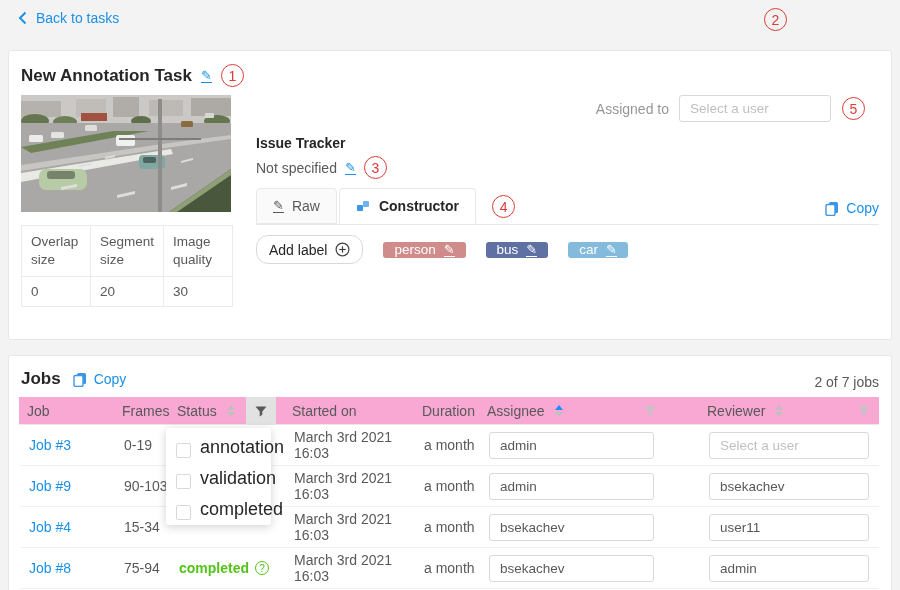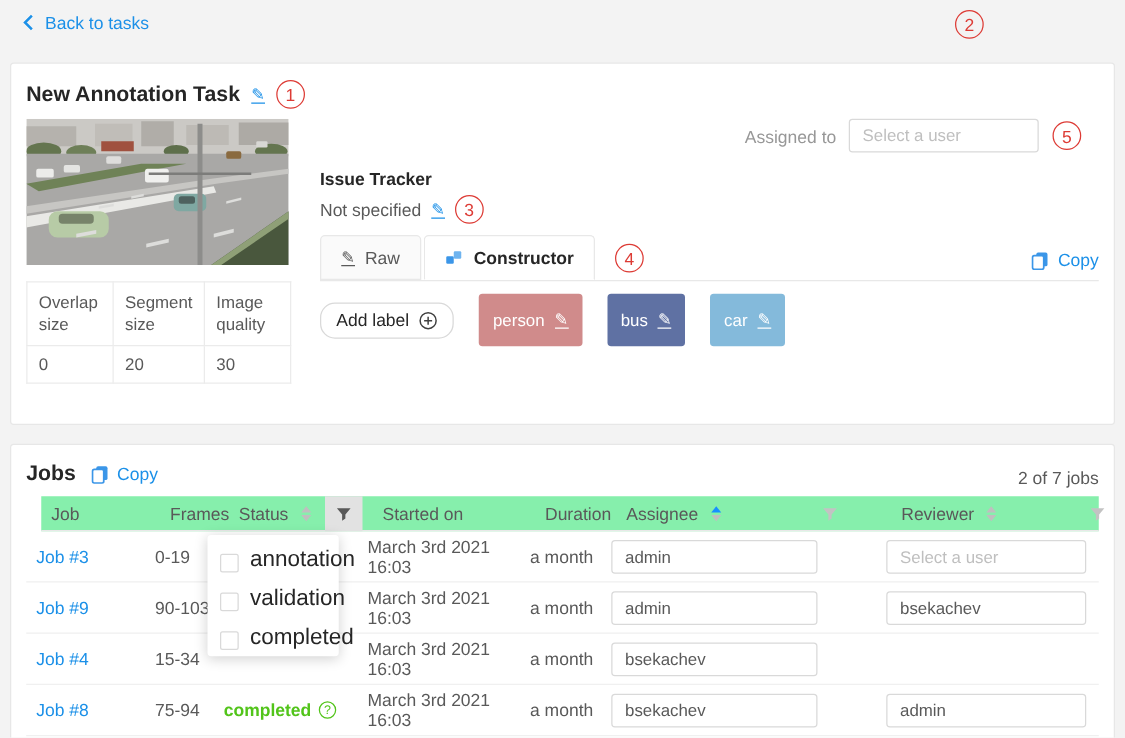--- a/index.html
+++ b/index.html
@@ -41,32 +41,32 @@
 
   
   .tabs-bar { position:absolute; left:247px; right:12px; top:137px; height:37px; display:flex; align-items:flex-end; border-bottom:1px solid #e8e8e8; }
   .tab { display:flex; align-items:center; gap:8px; padding:8px 16px; border:1px solid #e8e8e8; background:#fafafa; border-radius:4px 4px 0 0; margin-right:2px; color:#595959; cursor:pointer; height:36px; }
   .tab.active { background:#fff; border-bottom-color:#fff; color:#262626; font-weight:bold; }
   .tab .edit-pencil { color:#595959; }
   .badge4 { margin:0 0 6px 14px; }
   .tabs-extra { margin-left:auto; margin-bottom:8px; display:flex; align-items:center; gap:7px; color:#1b90e8; cursor:pointer; }
   .labels-row { position:absolute; left:247px; top:184px; display:flex; align-items:center; }
   .add-label-btn { display:flex; align-items:center; gap:8px; height:29px; padding:0 12px; background:#fff; border:1px solid #d9d9d9; border-radius:12px; color:#262626; cursor:pointer; font-size:14px; }
-  .chip { display:flex; align-items:center; gap:8px; height:42px; padding:0 11px; border-radius:3px; color:#fff; font-size:13.5px; cursor:pointer; margin-left:20px; }
+  .chip { display:flex; align-items:center; gap:8px; height:16px; padding:0 11px; border-radius:3px; color:#fff; font-size:13.5px; cursor:pointer; margin-left:20px; }
   .chip:first-of-type { margin-left:22px; }
   .chip .edit-pencil { color:#fff; }
 
   
   .jobs-head { position:absolute; left:12px; top:13px; display:flex; align-items:center; gap:12px; }
   .jobs-title { font-size:17px; font-weight:bold; color:#262626; }
   .copy-link { display:flex; align-items:center; gap:7px; color:#1b90e8; cursor:pointer; }
   .jobs-count { position:absolute; right:12px; top:18px; color:#595959;margin-left:24px; }
 
   .jgrid { display:grid; grid-template-columns:95px 55px 115px 130px 65px 220px 180px; align-items:center; }
-  .jobs-header { position:absolute; left:24px; right:12px; top:41px; height:28px; background:#86efac; border-bottom:1px solid #e8e8e8; }
+  .jobs-header { position:absolute; left:10px; right:12px; top:41px; height:28px; background:#f9a8d4; border-bottom:1px solid #e8e8e8; }
   .hcell { display:flex; align-items:center; gap:6px; padding-left:8px; position:relative; height:28px; color:#595959; }
   .hcell:first-child { padding-left:8px; }
   .sorter { display:flex; flex-direction:column; align-items:center; margin-left:4px; cursor:pointer; }
   .car-up { width:0; height:0; border-left:4px solid transparent; border-right:4px solid transparent; border-bottom:5px solid #bfbfbf; }
   .car-dn { width:0; height:0; border-left:4px solid transparent; border-right:4px solid transparent; border-top:5px solid #bfbfbf; margin-top:2px; }
   .car-up.active { border-bottom-color:#1890ff; }
   .funnel-box { position:absolute; top:0; height:28px; width:30px; display:flex; align-items:center; justify-content:center; cursor:pointer; }
   .funnel-box.open { background:#e2e2e2; }
   .jobs-rows { position:absolute; left:12px; right:12px; top:69px; }
   .jrow { height:41px; border-bottom:1px solid #f0f0f0; }
@@ -329,20 +329,23 @@
         <div class="jcell">
             <span class="job-link">Job #4</span>
           </div>
         <div class="jcell">15-34</div>
         <div class="jcell"></div>
         <div class="jcell">March 3rd 2021 16:03</div>
         <div class="jcell">a month</div>
         <div class="jcell">
             <input class="ant-input user-input" value="bsekachev" style="">
           </div>
+        <div class="jcell">
+            <input class="ant-input reviewer-input" value="user11" style="">
+          </div>
       </div>
 
       <div class="jrow jgrid">
         <div class="jcell">
             <span class="job-link">Job #8</span>
           </div>
         <div class="jcell">75-94</div>
         <div class="jcell">
           <span class="status-completed">completed</span>
           <span class="qmark">?</span>

